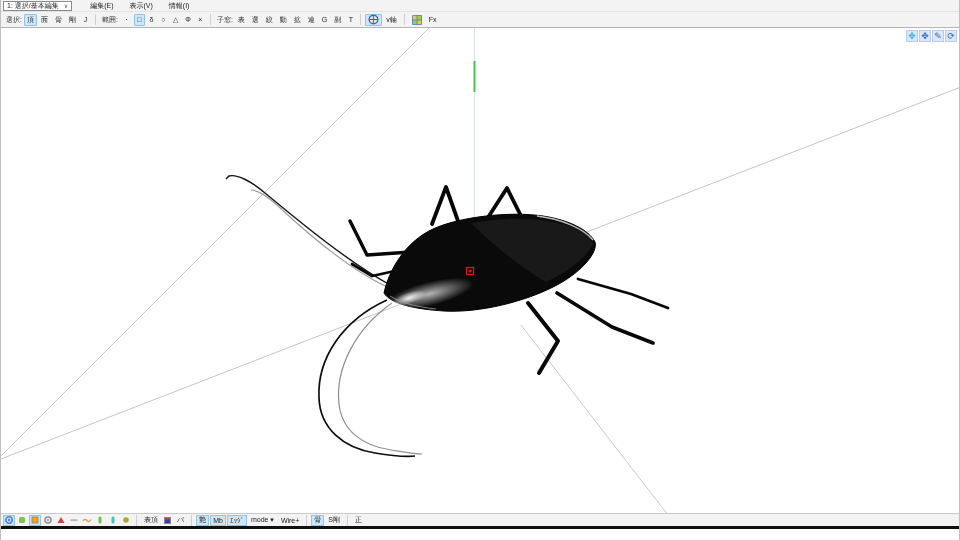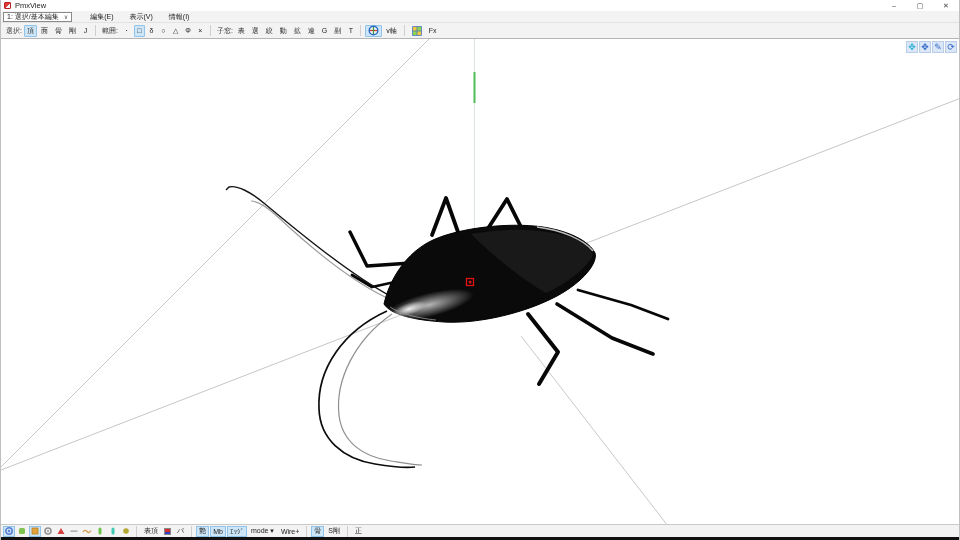--- a/index.html
+++ b/index.html
@@ -62,29 +62,20 @@
   .swatch { width:7px; height:7px; flex:none; margin:0 2px;
             background:linear-gradient(180deg,#d03030 50%,#3040c0 50%);
             border:1px solid #888; }
   .edge-strip { height:3px; background:#101010; flex:none; }
 </style>
 </head>
 <body>
 
 <div class="window">
 
-  <div class="titlebar">
-    <span class="app-icon"></span>
-    <span>PmxView</span>
-    <div class="win-controls">
-      <span class="win-btn">–</span>
-      <span class="win-btn">▢</span>
-      <span class="win-btn">✕</span>
-    </div>
-  </div>
 
   <div class="menubar">
     <div class="combo">
       <span>1: 選択/基本編集</span>
       <span class="arrow">∨</span>
     </div>
     <span class="menu-item">編集(E)</span>
     <span class="menu-item">表示(V)</span>
     <span class="menu-item">情報(I)</span>
   </div>

